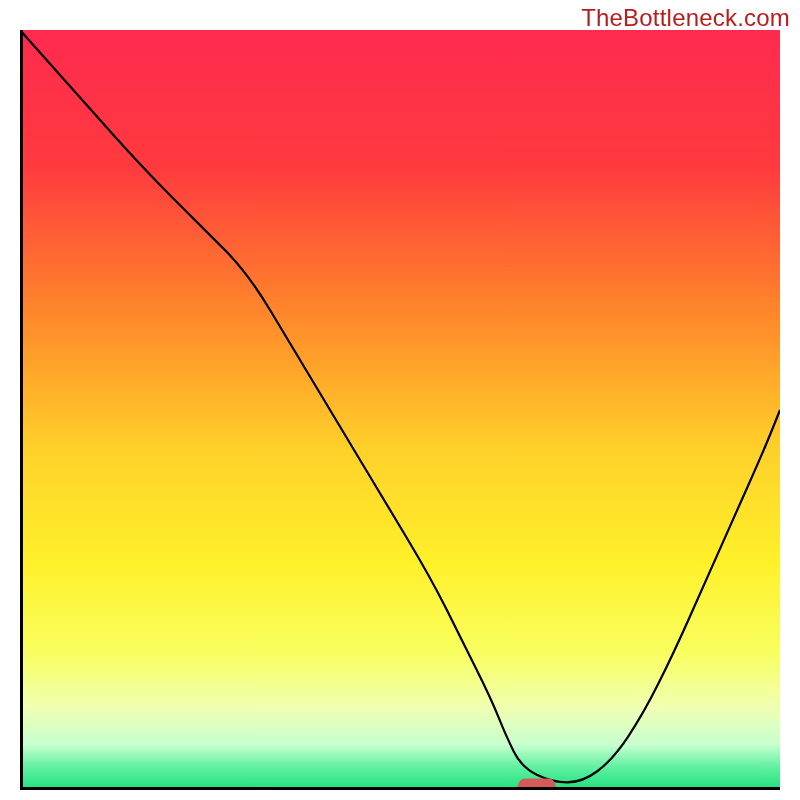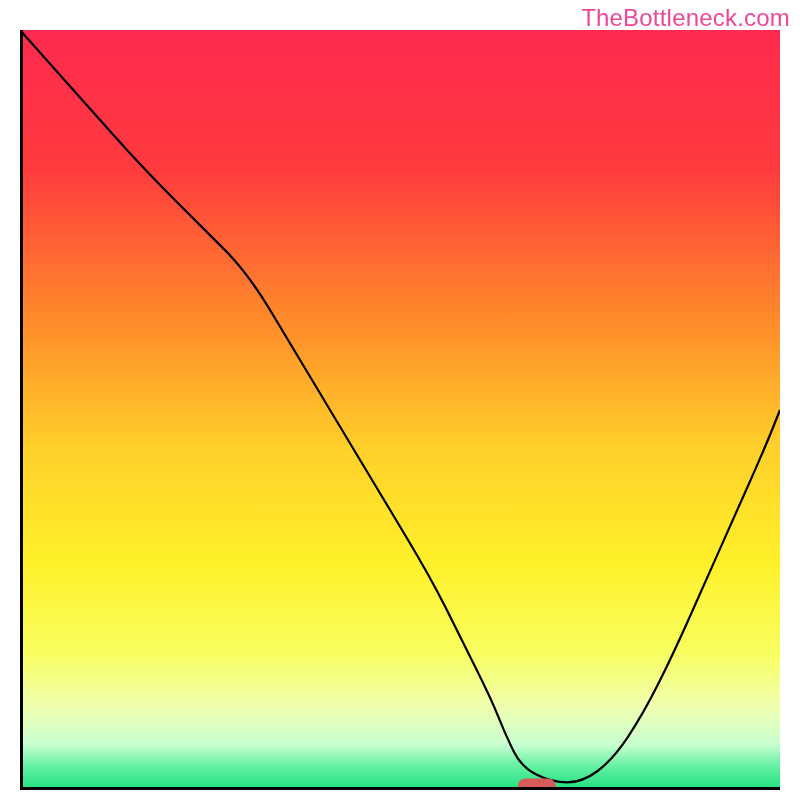--- a/index.html
+++ b/index.html
@@ -9,21 +9,21 @@
     height: 800px;
     position: relative;
     font-family: Arial, Helvetica, sans-serif;
     overflow: hidden;
     background: #fff;
   }
   .watermark {
     position: absolute;
     top: 4px;
     right: 10px;
-    color: #ec4899;
+    color: #b91c1c;
     font-size: 24px;
     font-weight: 500;
     z-index: 10;
     letter-spacing: 0.2px;
   }
   .plot-area {
     position: absolute;
     left: 20px;
     top: 30px;
     width: 760px;

